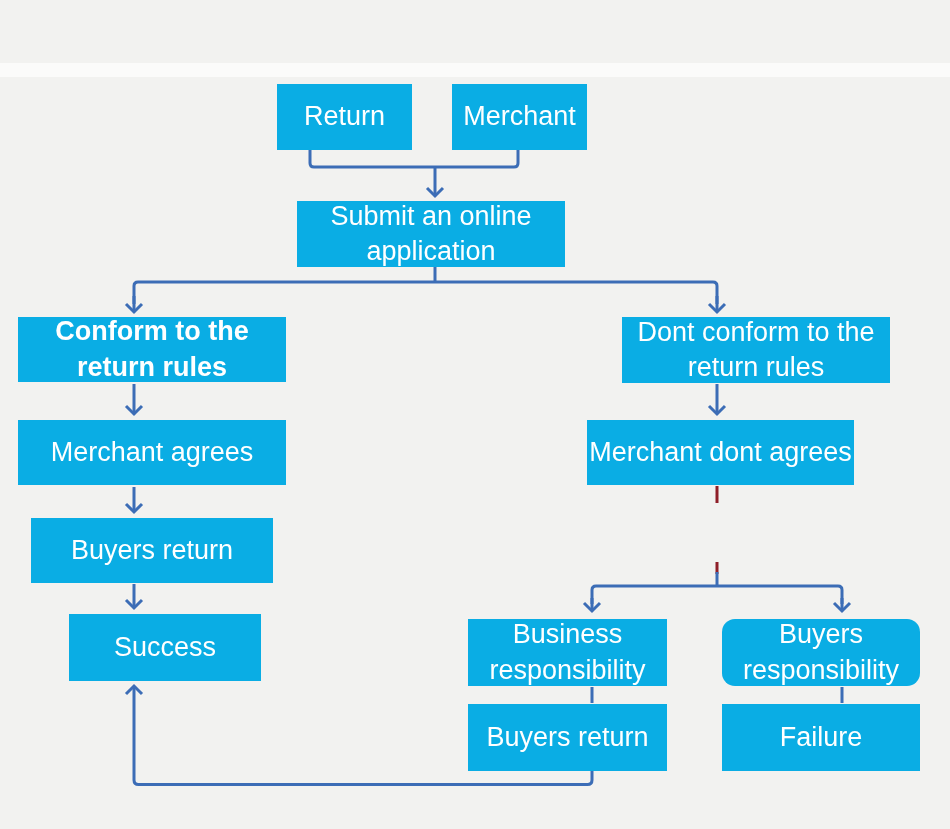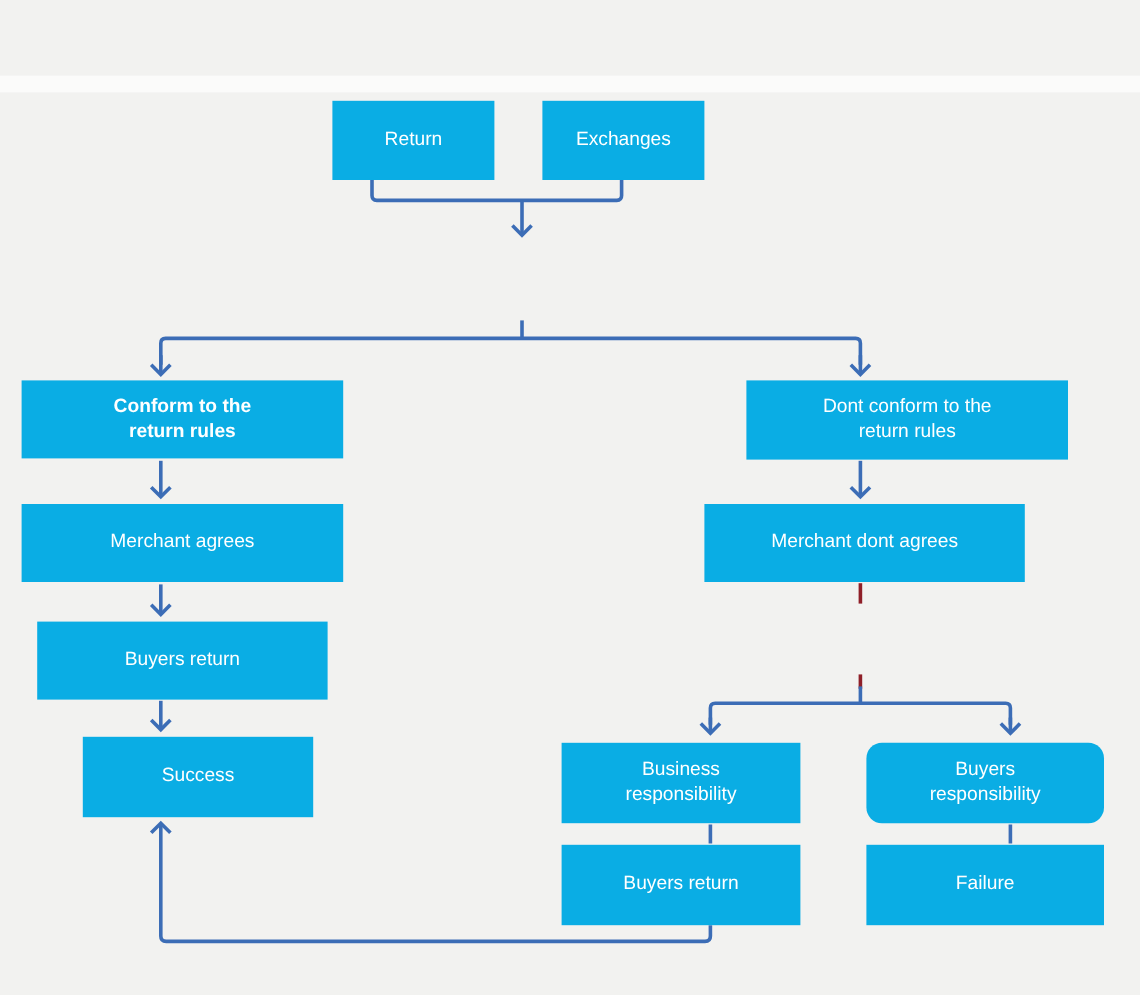--- a/index.html
+++ b/index.html
@@ -43,21 +43,21 @@
   .line{stroke:var(--connector,#3c6db6);stroke-width:3;fill:none;}
   .line-red{stroke:var(--connector-accent,#8f1f28);stroke-width:3;fill:none;}
   .arrowhead{stroke:var(--connector,#3c6db6);stroke-width:3;fill:none;stroke-linejoin:miter;}
 
   .box{
     position:absolute;
     background:var(--node,#0aade4);
     color:var(--node-text,#ffffff);
     display:flex;align-items:center;justify-content:center;
     text-align:center;
-    font-size:16px;line-height:1.3;
+    font-size:27px;line-height:1.3;
     white-space:pre-line;
     box-sizing:border-box;
   }
   .box.hl{
     background:var(--highlight-node,#f7f800);
     color:var(--highlight-text,#d42c28);
     border-radius:12px;
   }
 </style>
 </head>
@@ -95,21 +95,23 @@
     <path class="line" d="M592,598 V611" marker-end="url(#arrow)"></path>
     <path class="line" d="M842,598 V611" marker-end="url(#arrow)"></path>
 
     <path class="line" d="M592,687 V703"></path>
     <path class="line" d="M842,687 V703"></path>
 
     <path class="line" d="M592,771 V780 Q592,784.5 587.5,784.5 H138.5 Q134,784.5 134,780 V686" marker-end="url(#arrow)"></path>
   </svg>
 
   <div class="box" style="left:277px;top:84px;width:135px;height:66px;">Return</div>
-  <div class="box" style="left:452px;top:84px;width:135px;height:66px;">Exchanges</div>
+  <div class="box" style="left:452px;top:84px;width:135px;height:66px;">Merchant</div>
+  <div class="box" style="left:297px;top:201px;width:268px;height:66px;">Submit an online
+application</div>
 
   <div class="box" style="left:18px;top:317px;width:268px;height:65px;font-weight:bold;">Conform to the
 return rules</div>
   <div class="box" style="left:586px;top:317px;width:268px;height:66px;margin-left:36px;">Dont conform to the
 return rules</div>
 
   <div class="box" style="left:18px;top:420px;width:268px;height:65px;">Merchant agrees</div>
   <div class="box" style="left:587px;top:420px;width:267px;height:65px;">Merchant dont agrees</div>
 
   <div class="box" style="left:31px;top:518px;width:242px;height:65px;">Buyers return</div>

